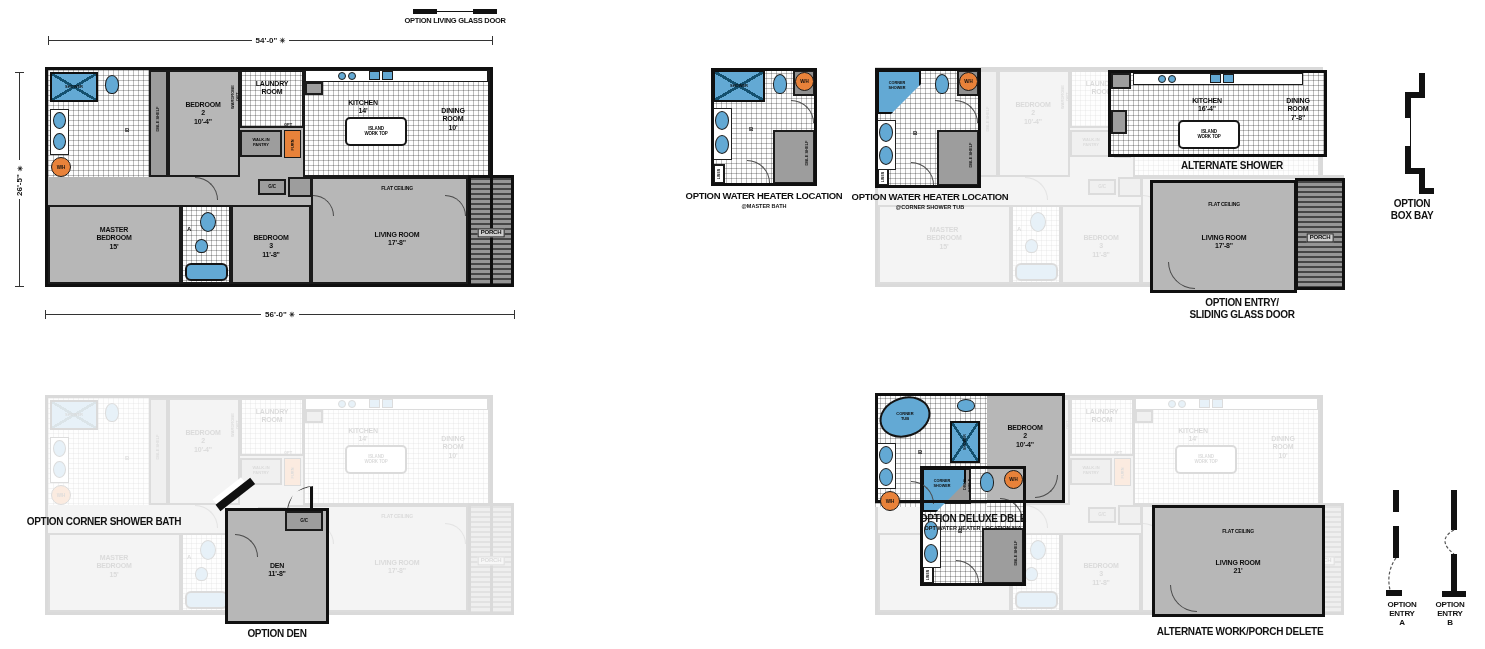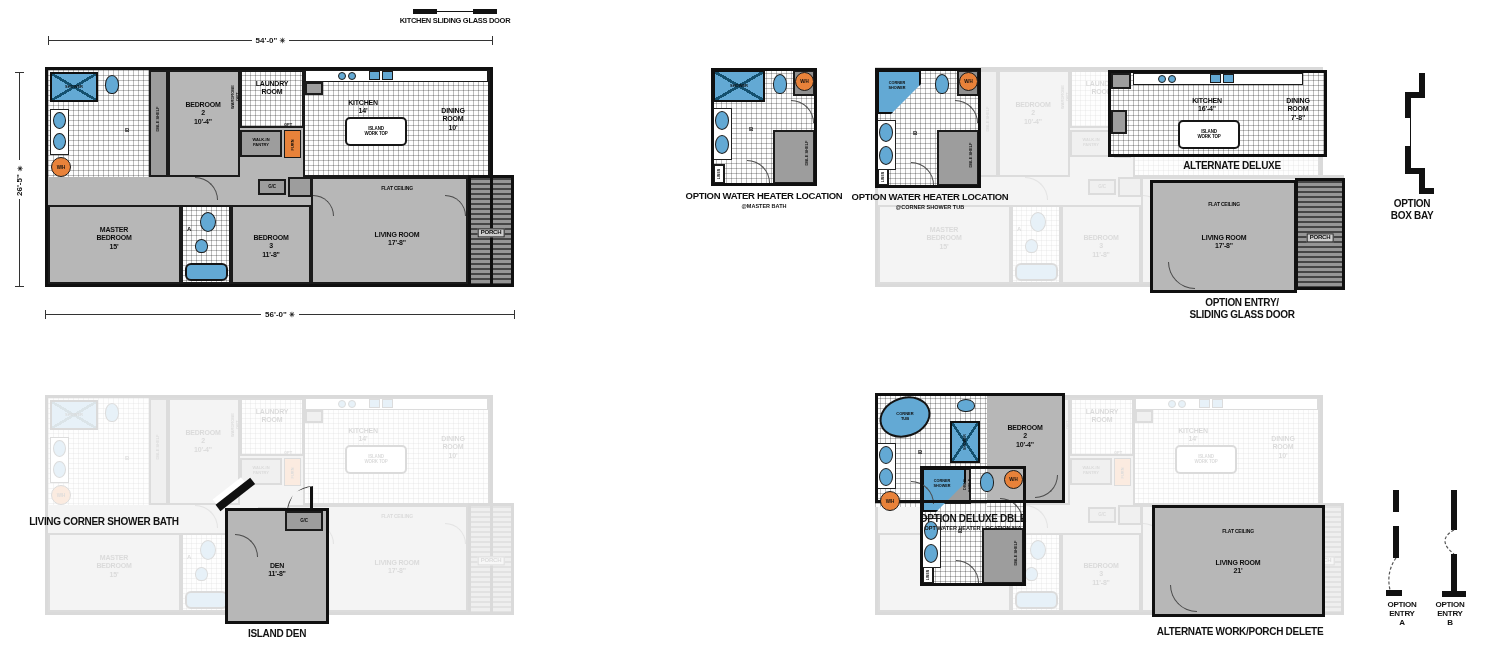--- a/index.html
+++ b/index.html
@@ -174,21 +174,21 @@
       <div class="dline"></div>
         <div class="dtick-h"></div>
     </div>
   </div>
 
   <div class="sgd-glyph" style="left:413px;top:9px;width:84px;">
     <div class="bar"></div>
       <div class="rail"></div>
       <div class="bar"></div>
   </div>
-  <div class="caption" style="left:455px;top:17px;font-size:7.5px;">KITCHEN SLIDING GLASS DOOR</div>
+  <div class="caption" style="left:455px;top:17px;font-size:7.5px;">OPTION LIVING GLASS DOOR</div>
 
   <div class="abs" style="left:711px;top:68px;width:106px;height:118px">
     <div class="tile" style="left:0;top:0;width:106px;height:118px"></div>
     <div class="xblue" style="left:2px;top:2px;width:52px;height:32px"></div>
     <div class="r-lbl t4" style="left:28px;top:18px;">SHOWER</div>
     <div class="toilet" style="left:62px;top:6px;width:14px;height:20px"></div>
     <div class="closet" style="left:82px;top:2px;width:22px;height:26px;background:#8f8f8f;"></div>
     <div class="wh" style="left:84px;top:4px;width:19px;height:19px">W/H</div>
     <div class="sinkbar" style="left:2px;top:40px;width:19px;height:52px"></div>
     <div class="sink" style="left:4px;top:43px;width:14px;height:19px"></div>
@@ -499,21 +499,21 @@
     <div class="r-lbl" style="left:99px;top:35px;">KITCHEN
 16'-4"</div>
     <div class="island" style="left:70px;top:50px;width:62px;height:29px"></div>
     <div class="r-lbl t45" style="left:101px;top:64px;">ISLAND
 WORK TOP</div>
     <div class="r-lbl" style="left:190px;top:40px;">DINING
 ROOM
 7'-8"</div>
     <div class="outline" style="left:0;top:0;width:219px;height:87px"></div>
   </div>
-  <div class="caption" style="left:1232px;top:160px;">ALTERNATE DELUXE</div>
+  <div class="caption" style="left:1232px;top:160px;">ALTERNATE SHOWER</div>
 
   <div class="abs" style="left:1150px;top:180px;width:200px;height:113px">
     <div class="porch" style="left:145px;top:-2px;width:50px;height:112px"></div>
     <div class="porch-chip r-lbl t6" style="left:170px;top:58px;">PORCH</div>
     <div class="carpet" style="left:0;top:0;width:147px;height:113px"></div>
     <div class="r-lbl t5" style="left:74px;top:24px;">FLAT CEILING</div>
     <div class="r-lbl" style="left:74px;top:62px;">LIVING ROOM
 17'-8"</div>
     <div class="arc" style="left:18px;top:82px;width:26px;height:26px;transform:rotate(180deg);"></div>
     <div class="outline" style="left:0;top:0;width:147px;height:113px"></div>
@@ -545,35 +545,35 @@
     <div class="closet" style="left:2px;top:100px;width:12px;height:18px;background:#fff;"></div>
     <div class="r-lbl t4 vert" style="left:8px;top:109px;font-size:3.5px;">LINEN</div>
     <div class="closet" style="left:62px;top:62px;width:42px;height:56px"></div>
     <div class="r-lbl t4 vert" style="left:96px;top:87px;">DBLE SHELF</div>
     <div class="arc" style="left:80px;top:32px;width:22px;height:22px"></div>
     <div class="arc" style="left:36px;top:94px;width:22px;height:22px"></div>
     <div class="r-lbl t6" style="left:40px;top:66px;">B</div>
     <div class="outline" style="left:0;top:0;width:106px;height:120px"></div>
   </div>
     </div>
-  <div class="caption" style="left:104px;top:516px;">LIVING CORNER SHOWER BATH</div>
+  <div class="caption" style="left:104px;top:516px;">OPTION CORNER SHOWER BATH</div>
 
   <div class="abs" style="left:225px;top:508px;width:104px;height:116px">
     <div class="carpet" style="left:0;top:0;width:104px;height:116px"></div>
     <div class="outline" style="left:0;top:0;width:104px;height:116px"></div>
     <div class="abs" style="left:-7px;top:-4px;width:44px;height:8px;background:#101010;transform:rotate(-38deg);transform-origin:left center;z-index:7;"></div>
     <div class="abs" style="left:-8px;top:-10px;width:36px;height:14px;background:#fff;transform:rotate(-38deg);transform-origin:left center;z-index:6;"></div>
     <div class="closet" style="left:60px;top:3px;width:38px;height:20px;z-index:7;"></div>
     <div class="r-lbl t45" style="left:79px;top:13px;z-index:8;">G/C</div>
     <div class="arc" style="left:10px;top:26px;width:22px;height:22px"></div>
     <div class="arc2" style="left:62px;top:-22px;width:22px;height:22px;border-style:solid;"></div>
     <div class="r-lbl" style="left:52px;top:62px;">DEN
 11'-8"</div>
   </div>
-  <div class="caption" style="left:277px;top:628px;">ISLAND DEN</div>
+  <div class="caption" style="left:277px;top:628px;">OPTION DEN</div>
 
   <div class="abs" style="left:875px;top:393px;width:190px;height:114px">
     <div class="tile" style="left:0;top:0;width:112px;height:114px"></div>
     <div class="carpet" style="left:112px;top:0;width:78px;height:108px"></div>
     <div class="cornertub" style="left:4px;top:4px;width:52px;height:40px;transform:rotate(-18deg);"></div>
     <div class="r-lbl t4" style="left:30px;top:24px;">CORNER
 TUB</div>
     <div class="sinkbar" style="left:2px;top:50px;width:19px;height:46px"></div>
     <div class="sink" style="left:4px;top:53px;width:14px;height:18px"></div>
     <div class="sink" style="left:4px;top:75px;width:14px;height:18px"></div>

